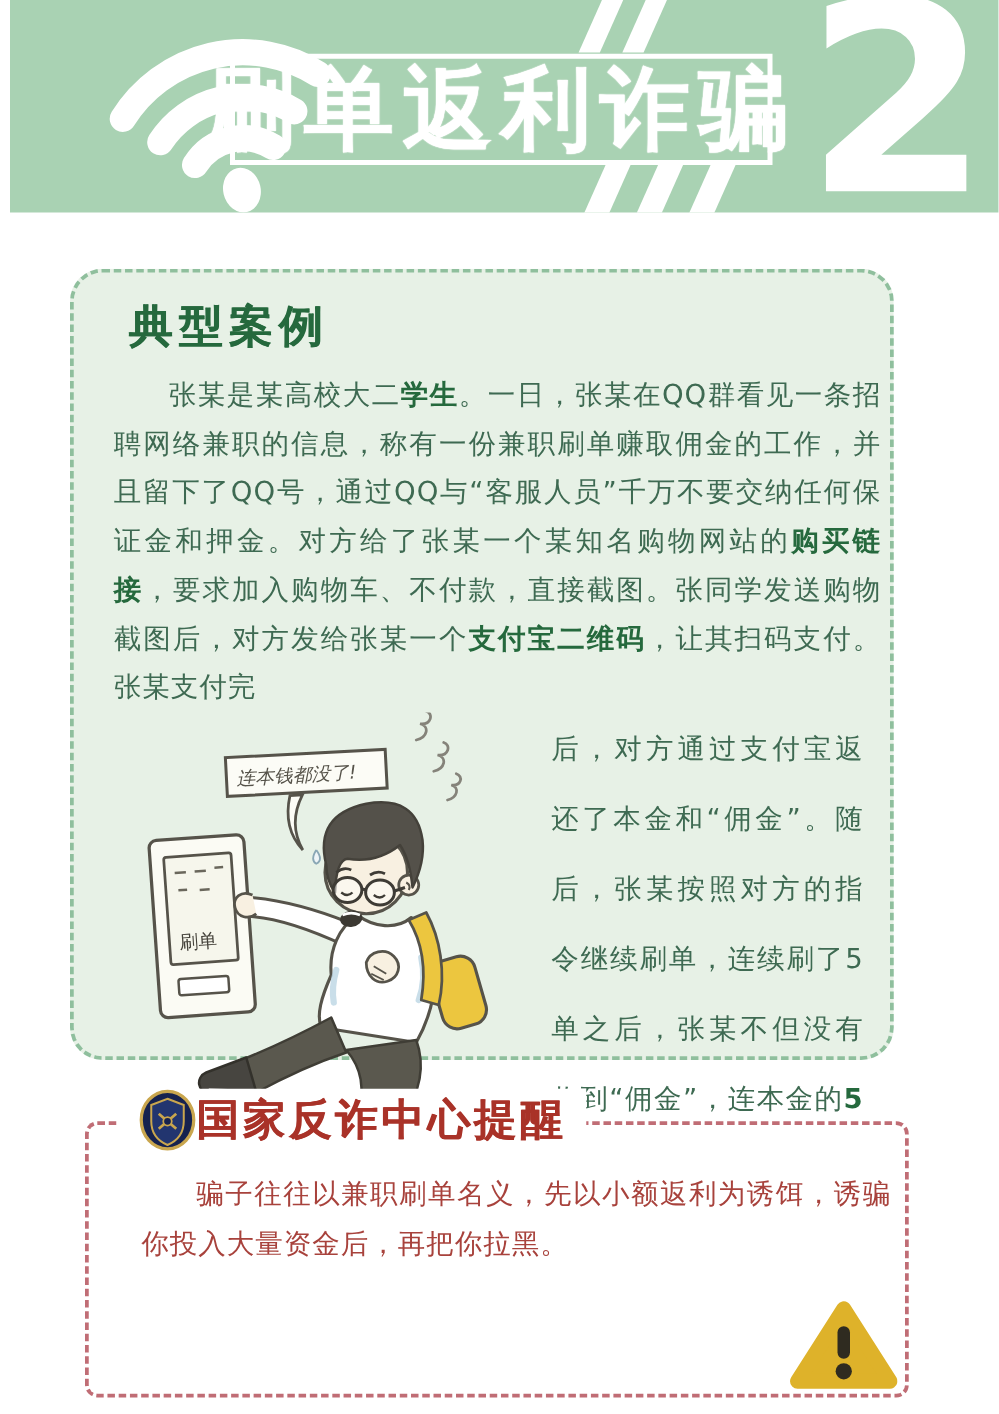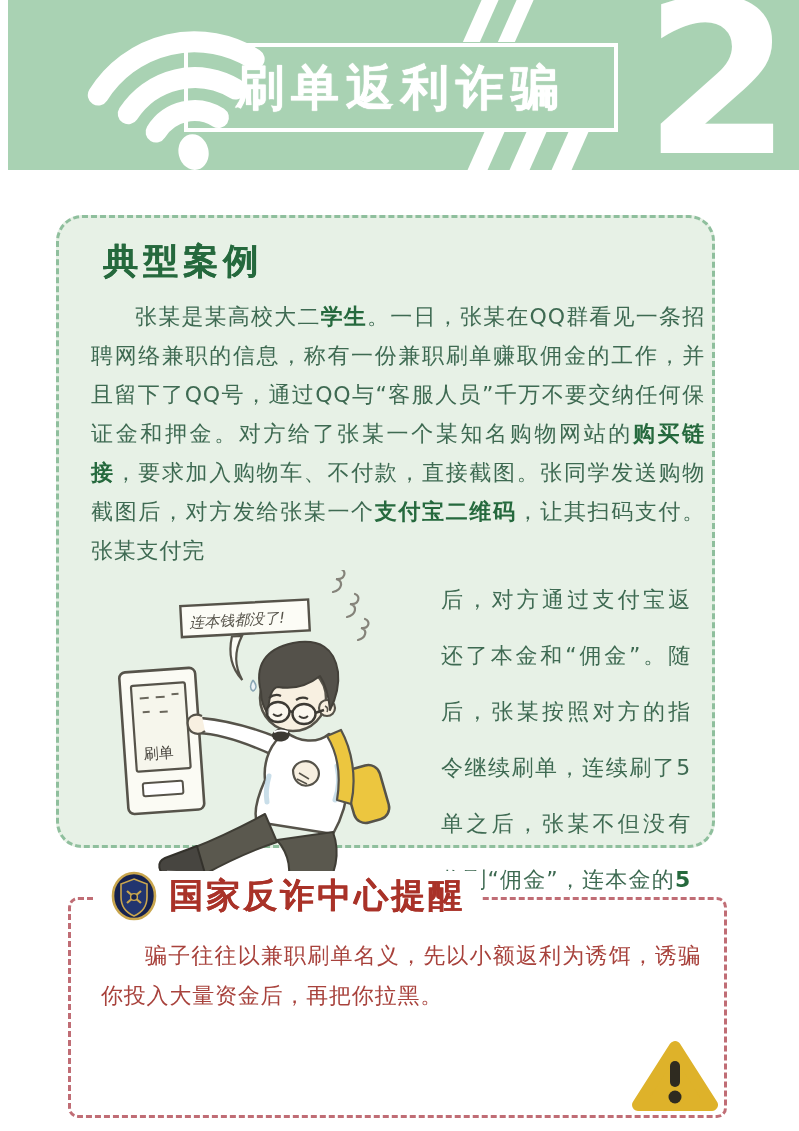--- a/index.html
+++ b/index.html
@@ -13,21 +13,21 @@
   html,body{background:#fff;}
   .page{position:relative;width:799px;height:1131px;background:#fff;overflow:hidden;
         font-family:"DejaVu Sans",sans-serif;}
 
   
   .banner{position:absolute;left:8px;top:0;width:791px;height:170px;
           background:var(--header-green);overflow:hidden;}
   .wifi{position:absolute;left:28px;top:2px;}
   .title-box{position:absolute;left:176px;top:43px;width:434px;height:89px;
              border:4px solid #fff;display:flex;align-items:center;justify-content:center;}
-  .title-box span{font-size:48px;font-weight:bold;color:#fff;letter-spacing:7px;
+  .title-box span{font-size:72px;font-weight:bold;color:#fff;letter-spacing:7px;
                   text-shadow:0 0 1px #fff,0 0 1px #fff;white-space:nowrap;}
   .big-num{position:absolute;left:636px;top:-26px;font-size:212px;line-height:1;
            font-weight:bold;color:#fff;font-family:"DejaVu Sans",sans-serif;}
   .stripe{position:absolute;background:#fff;transform:skewX(-24deg);}
   .stripe.t1{left:466px;top:-8px;width:17px;height:50px;}
   .stripe.t2{left:501px;top:-8px;width:17px;height:50px;}
   .stripe.b1{left:468px;top:128px;width:20px;height:46px;}
   .stripe.b2{left:510px;top:128px;width:20px;height:46px;}
   .stripe.b3{left:552px;top:128px;width:20px;height:46px;}
 
@@ -44,26 +44,26 @@
   .case-text b{color:var(--dark-green);font-weight:bold;}
   .case-flex{display:flex;align-items:flex-start;}
   .illu{flex:none;width:348px;height:352px;margin-left:-8px;}
   .case-p2{width:250px;line-height:56px;margin:2px 0 12px 12px;}
 
   
   .alert-box{position:absolute;left:68px;top:897px;width:659px;height:221px;
              border:3px dashed var(--red-border);border-radius:10px;
              background:#fff;padding:36px 26px 0 30px;}
   .alert-title{position:absolute;top:-29px;left:24px;background:#fff;
-               padding:0 16px;display:flex;align-items:center;gap:12px;}
+               padding:0 16px;display:flex;align-items:center;}
   .alert-title span{font-size:34px;font-weight:900;color:var(--red-title);
                     letter-spacing:3px;text-shadow:0.6px 0 var(--red-title);
                     white-space:nowrap;}
   .alert-text{font-size:22px;line-height:40px;color:var(--red-text);
-              text-align:justify;letter-spacing:0.8px;text-indent:2em;width:600px;}
+              text-align:justify;letter-spacing:0.8px;text-indent:2em;width:600px;margin-left:12px;}
   .alert-text b{color:#8d1f1c;font-weight:900;}
   .warn{position:absolute;right:6px;bottom:2px;}
 </style>
 </head>
 <body>
 
 <div class="page">
 
   <div class="banner">
     <svg class="wifi" width="270" height="172" viewBox="0 0 270 172">

